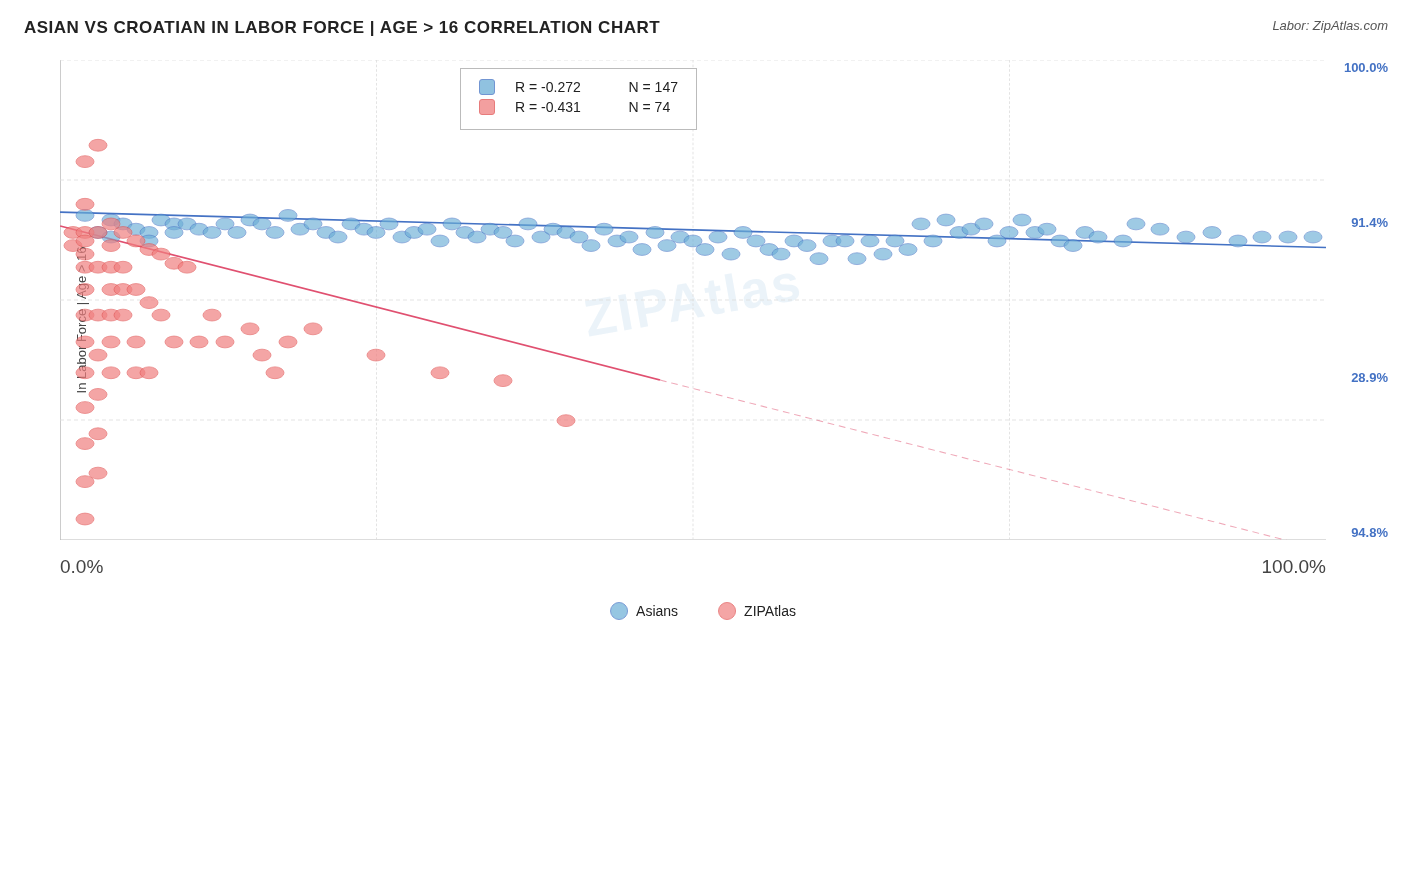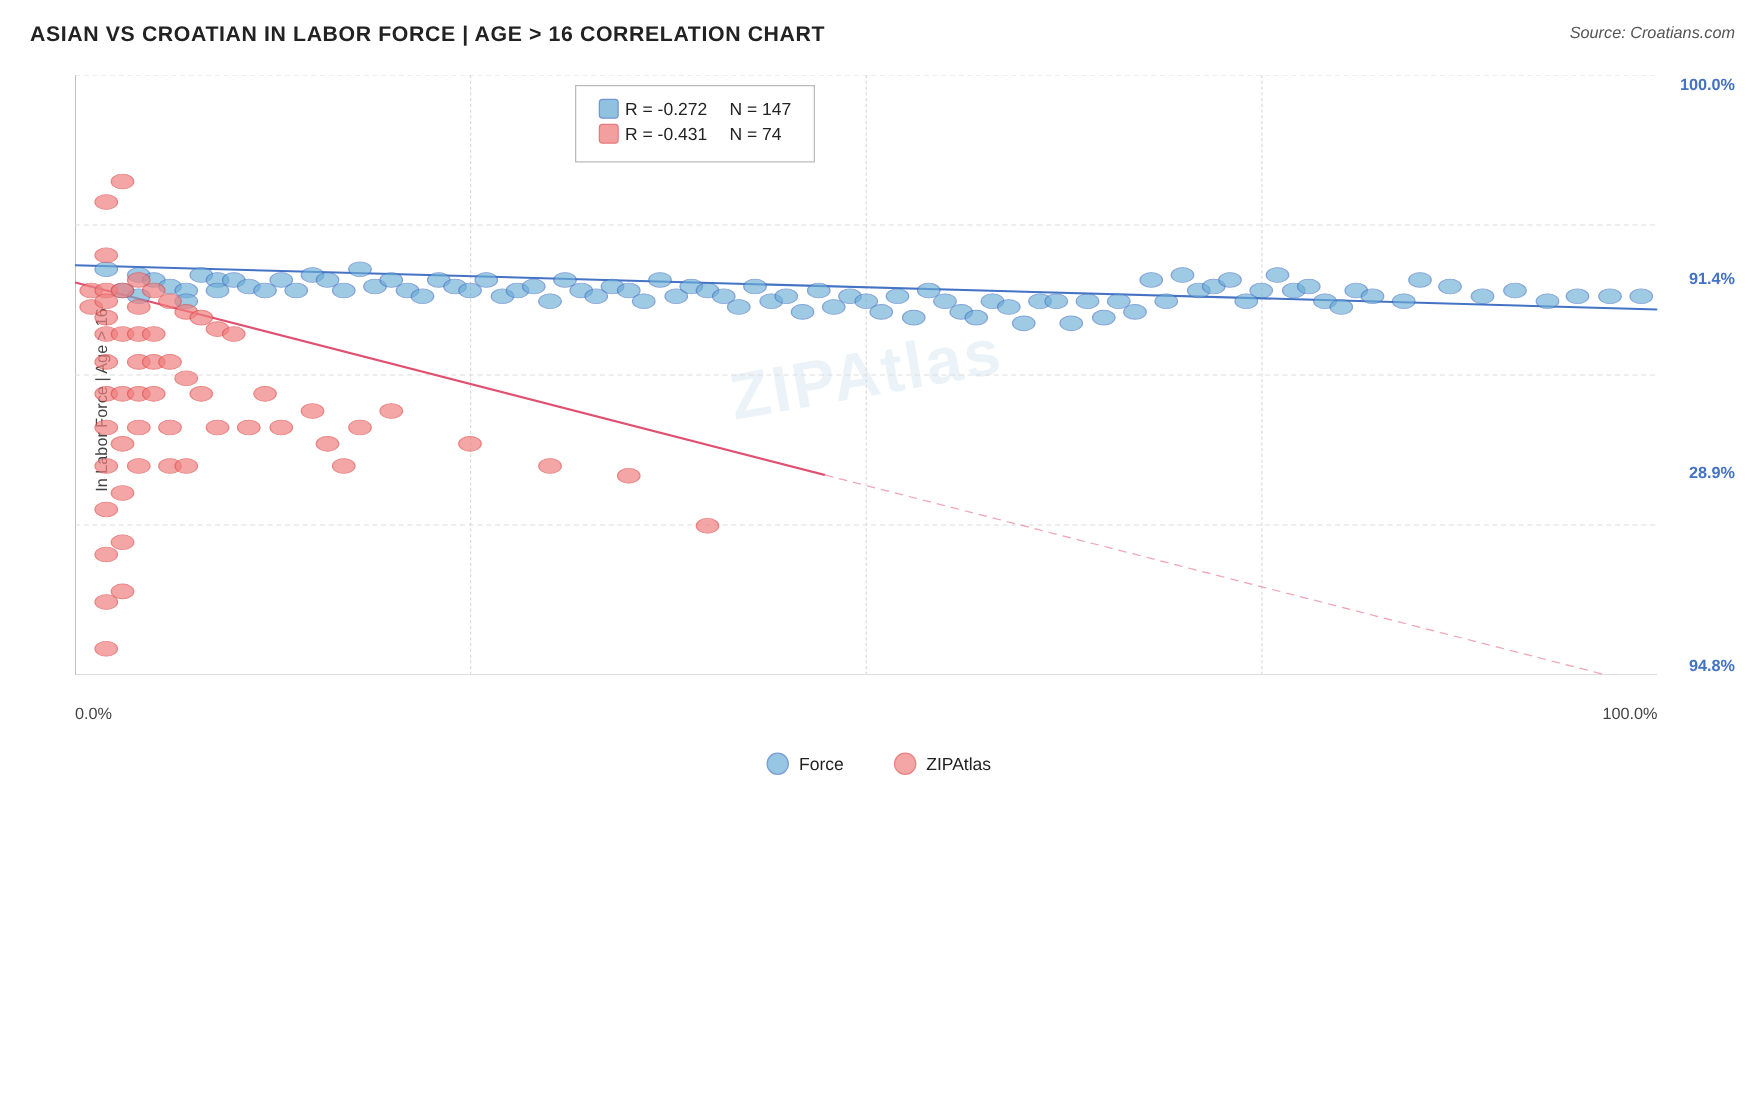--- a/index.html
+++ b/index.html
@@ -59,21 +59,21 @@
     .x-axis-labels {
       position: absolute;
       bottom: 62px;
       left: 60px;
       right: 80px;
       display: flex;
       justify-content: space-between;
       align-items: flex-start;
     }
     .x-label {
-      font-size: 13px;
+      font-size: 19px;
       color: #444;
       margin-top: 44px;
     }
     .legend {
       position: absolute;
       bottom: 20px;
       left: 50%;
       transform: translateX(-50%);
       display: flex;
       gap: 40px;
@@ -105,21 +105,21 @@
       top: 68px;
       left: 460px;
       background: white;
       border: 1.5px solid #bbb;
       padding: 10px 18px;
       font-size: 14px;
     }
     .legend-box-row {
       display: flex;
       align-items: center;
-      gap: 5px;
+      gap: 20px;
       margin-bottom: 4px;
     }
     .legend-box-dot {
       width: 16px;
       height: 16px;
       border-radius: 3px;
       opacity: 0.75;
     }
     .legend-box-dot-asian { background: #6baed6; border: 1.5px solid #4472c4; }
     .legend-box-dot-croatian { background: #f08080; border: 1.5px solid #e05050; }
@@ -165,21 +165,21 @@
       fill: none;
       stroke-dasharray: 7,5;
       opacity: 0.5;
     }
   </style>
 </head>
 <body>
 
 <div class="chart-container">
   <div class="chart-title">ASIAN VS CROATIAN IN LABOR FORCE | AGE &gt; 16 CORRELATION CHART</div>
-  <div class="source-label">Source: Croatians.com</div>
+  <div class="source-label">Labor: ZipAtlas.com</div>
 
   <div style="position:absolute;top:50%;left:8px;transform:translateY(-50%) rotate(-90deg);font-size:13px;color:#444;white-space:nowrap;transform-origin:center center;">In Labor Force | Age &gt; 16</div>
 
   <div class="y-axis-labels">
     <span class="y-label">100.0%</span>
     <span class="y-label">91.4%</span>
     <span class="y-label">28.9%</span>
     <span class="y-label">94.8%</span>
   </div>
 
@@ -375,20 +375,20 @@
   </div>
 
   <div class="x-axis-labels">
     <span class="x-label">0.0%</span>
     <span class="x-label">100.0%</span>
   </div>
 
   <div class="legend">
     <div class="legend-item">
       <div class="legend-dot legend-dot-asian"></div>
-      <span>Force</span>
+      <span>Asians</span>
     </div>
     <div class="legend-item">
       <div class="legend-dot legend-dot-croatian"></div>
       <span>ZIPAtlas</span>
     </div>
   </div>
 </div>
 
 </body></html>

